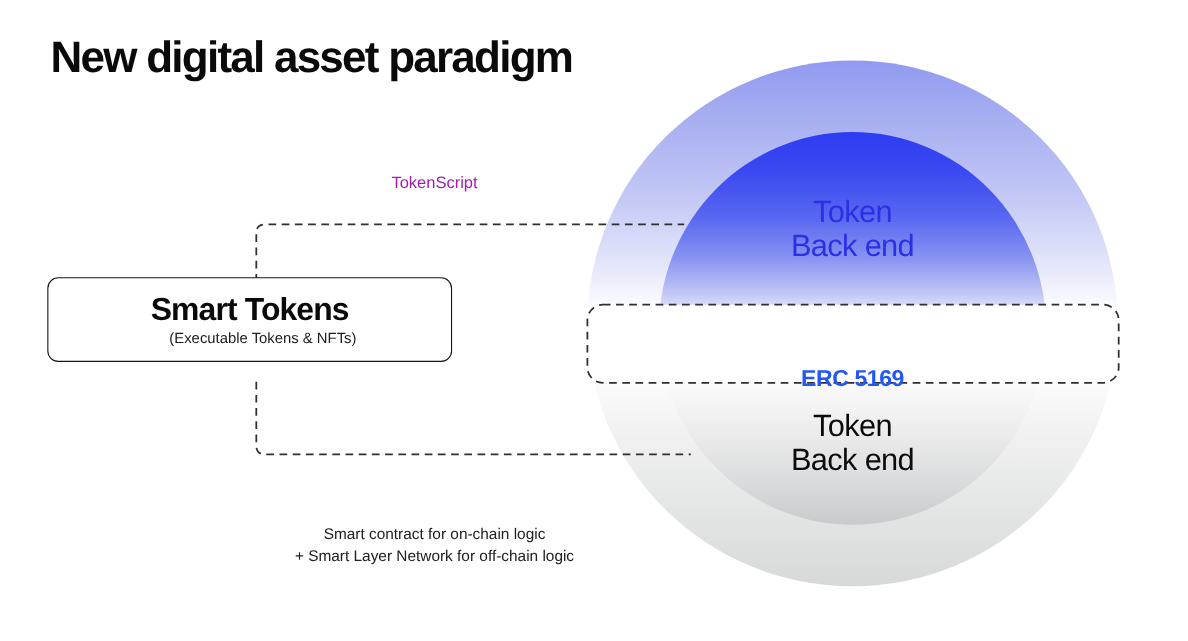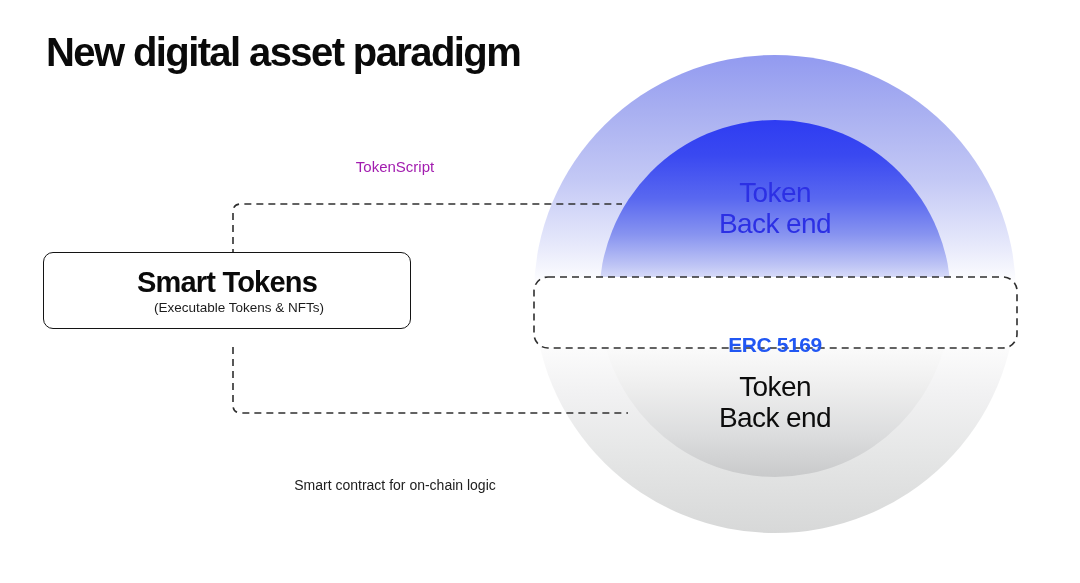--- a/index.html
+++ b/index.html
@@ -179,15 +179,16 @@
 
   <div class="erc-label">ERC 5169</div>
 
   <div class="circle-label back">
     <div>Token</div>
     <div>Back end</div>
   </div>
 
   <div class="caption">
     <div>Smart contract for on-chain logic</div>
+    <div>+ Smart Layer Network for off-chain logic</div>
   </div>
 
 </div>
 
 </body></html>

